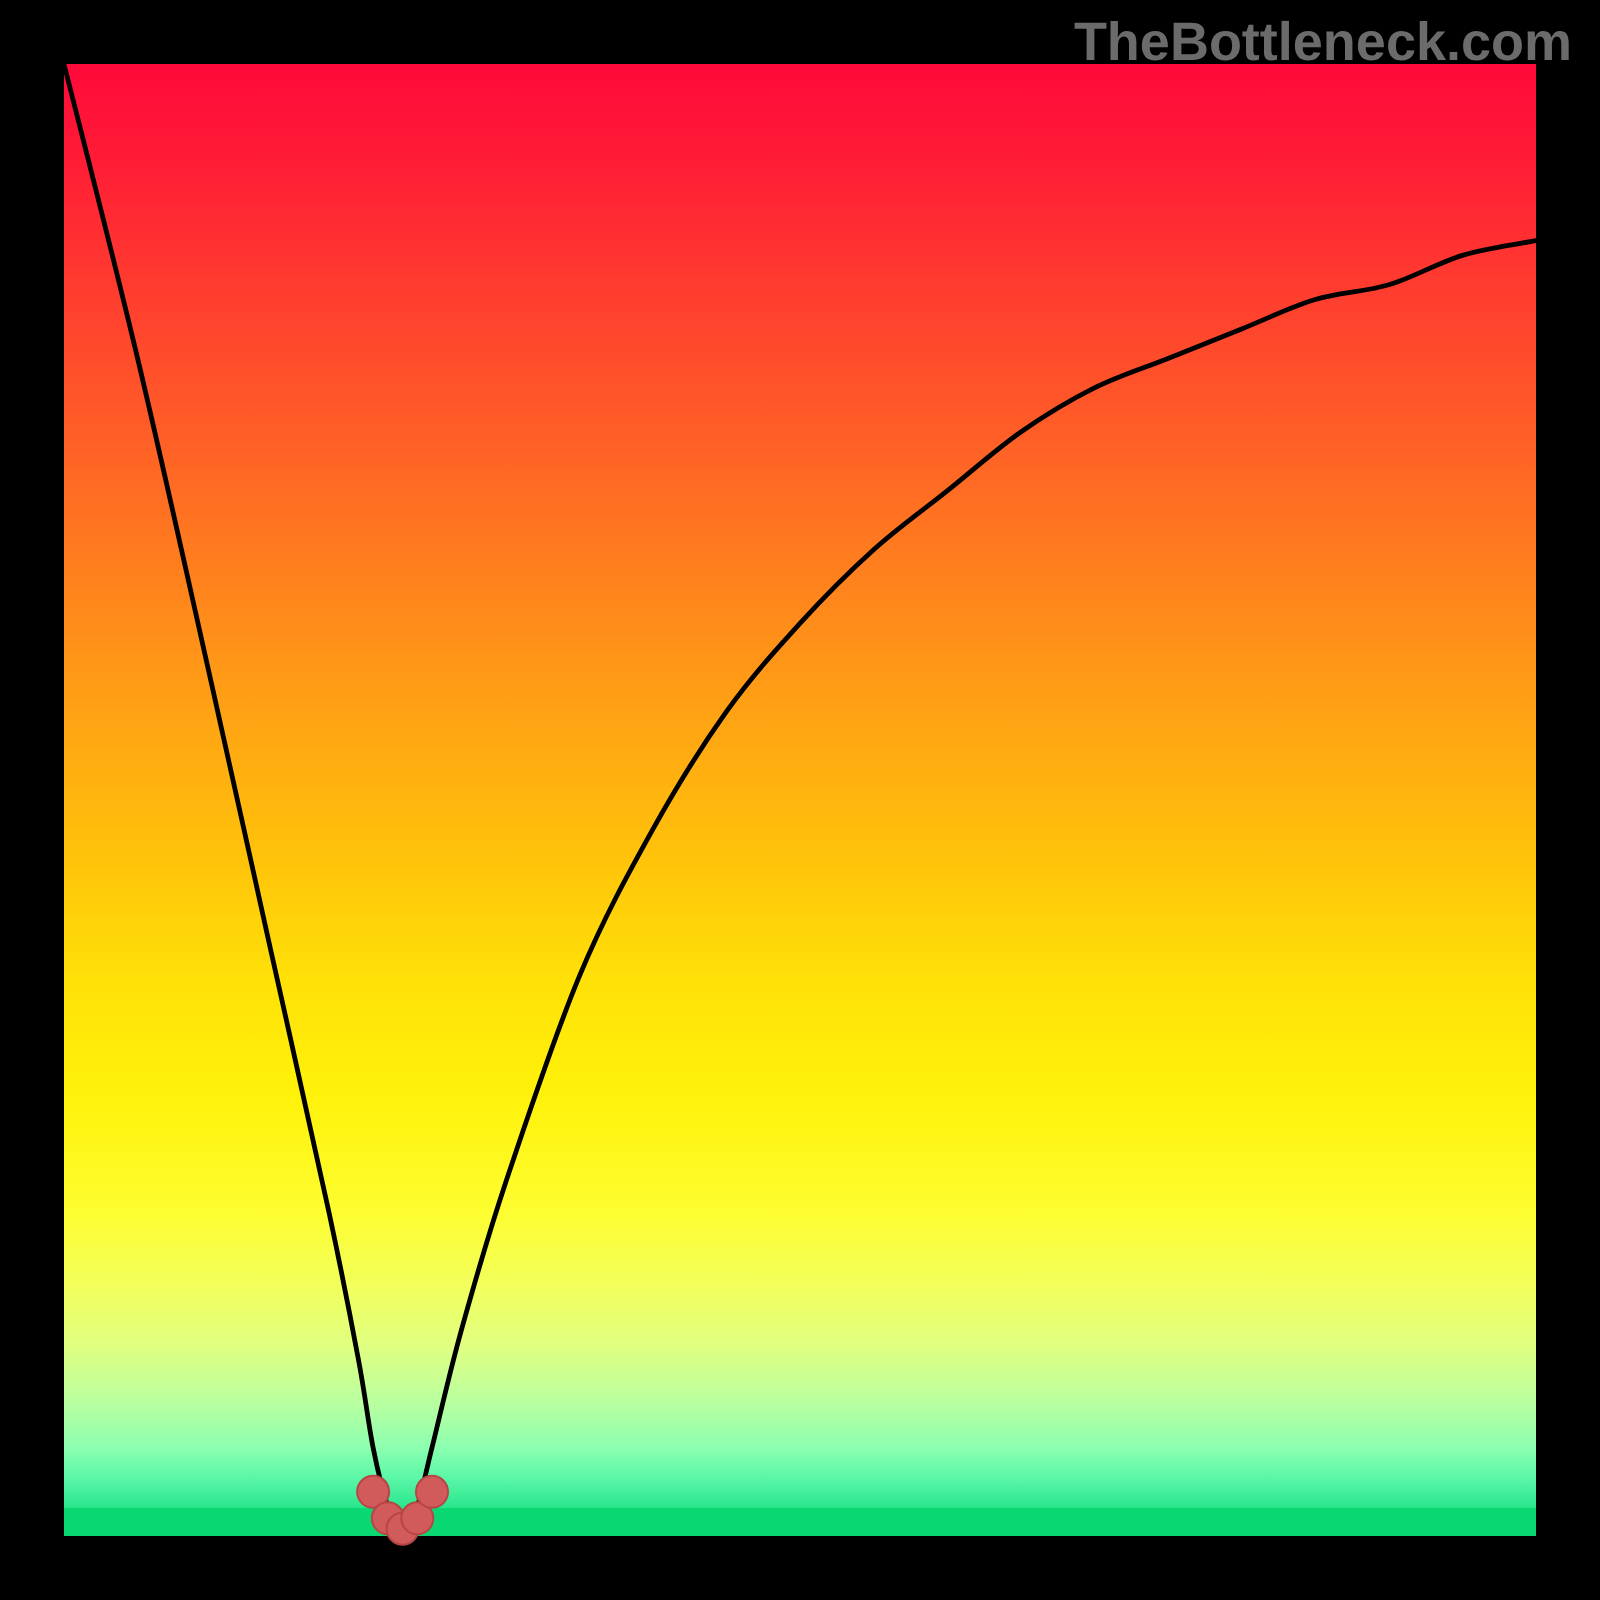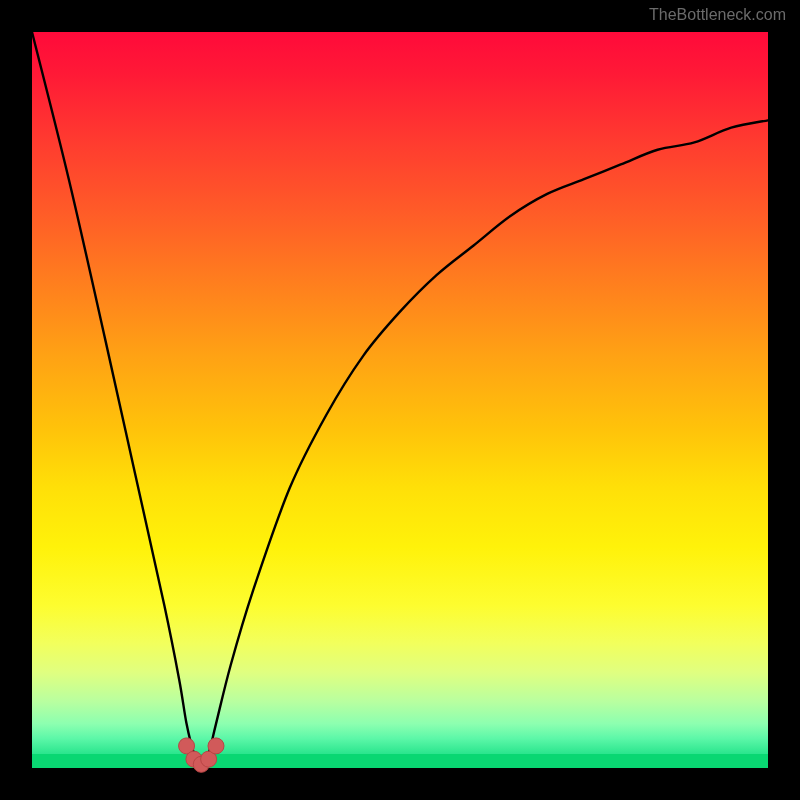--- a/index.html
+++ b/index.html
@@ -52,22 +52,22 @@
     bottom: 0;
     width: 100%;
     height: 14px;
     background: #09d772;
   }
   .watermark {
     position: absolute;
     top: 6px;
     right: 14px;
     color: #6b6b6b;
-    font-size: 16px;
-    font-weight: 400;
+    font-size: 27px;
+    font-weight: 700;
     letter-spacing: 0px;
     user-select: none;
   }
   svg.curve {
     position: absolute;
     left: 0;
     top: 0;
     width: 736px;
     height: 736px;
     overflow: visible;

